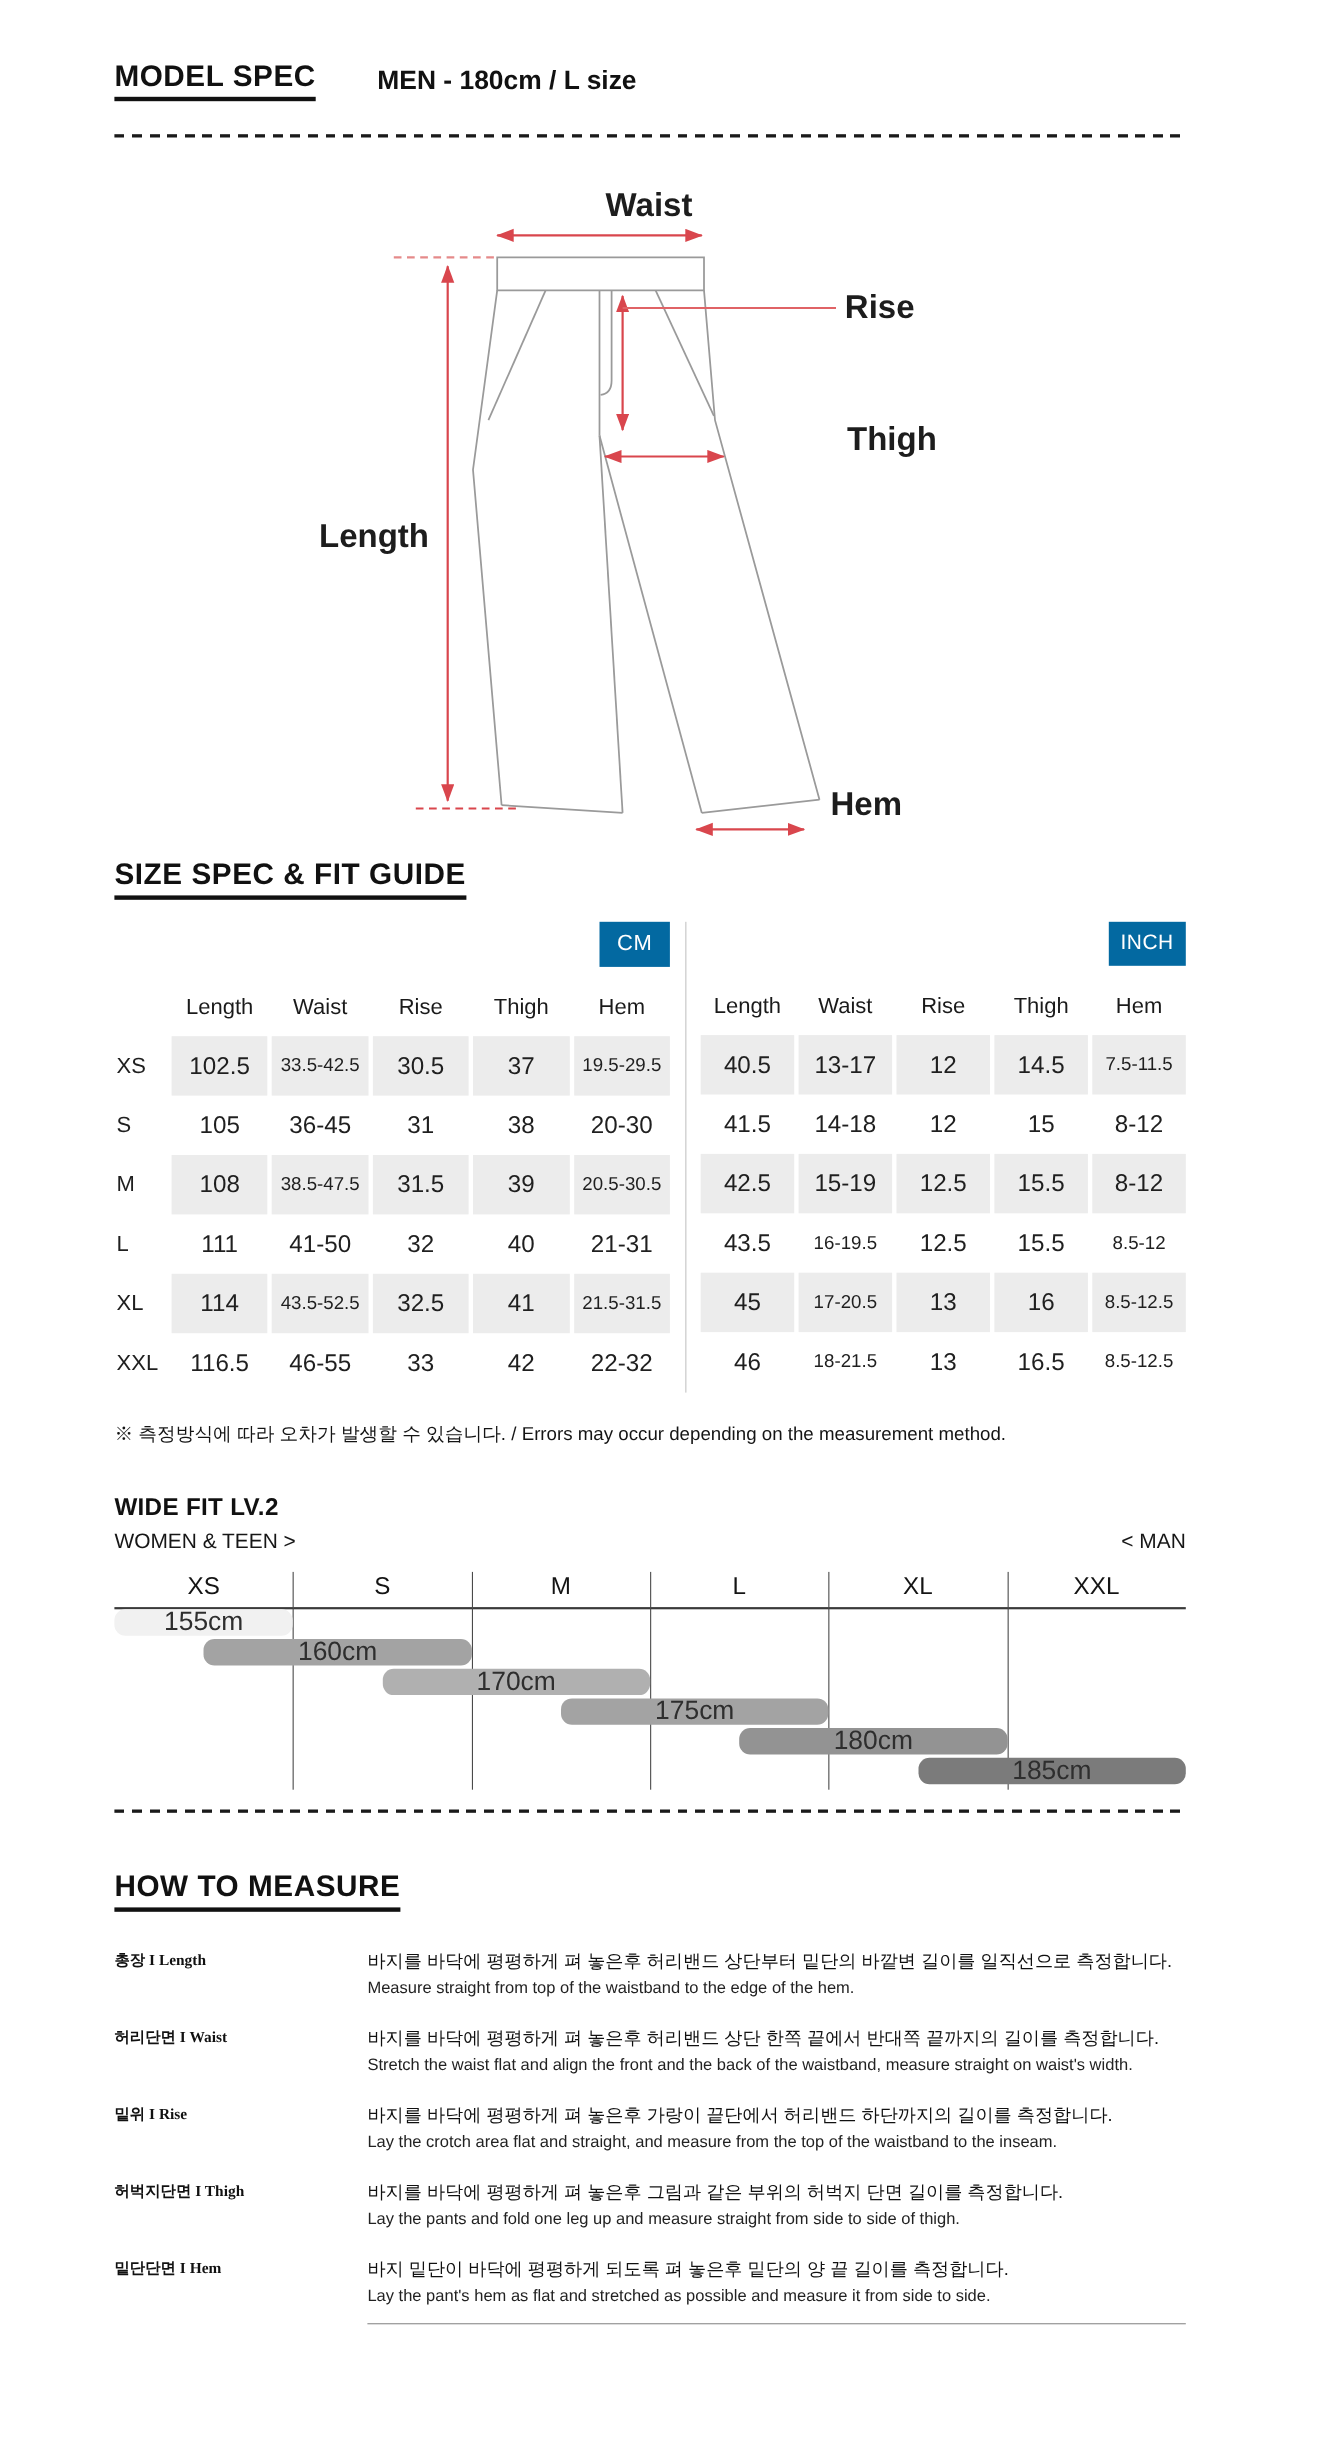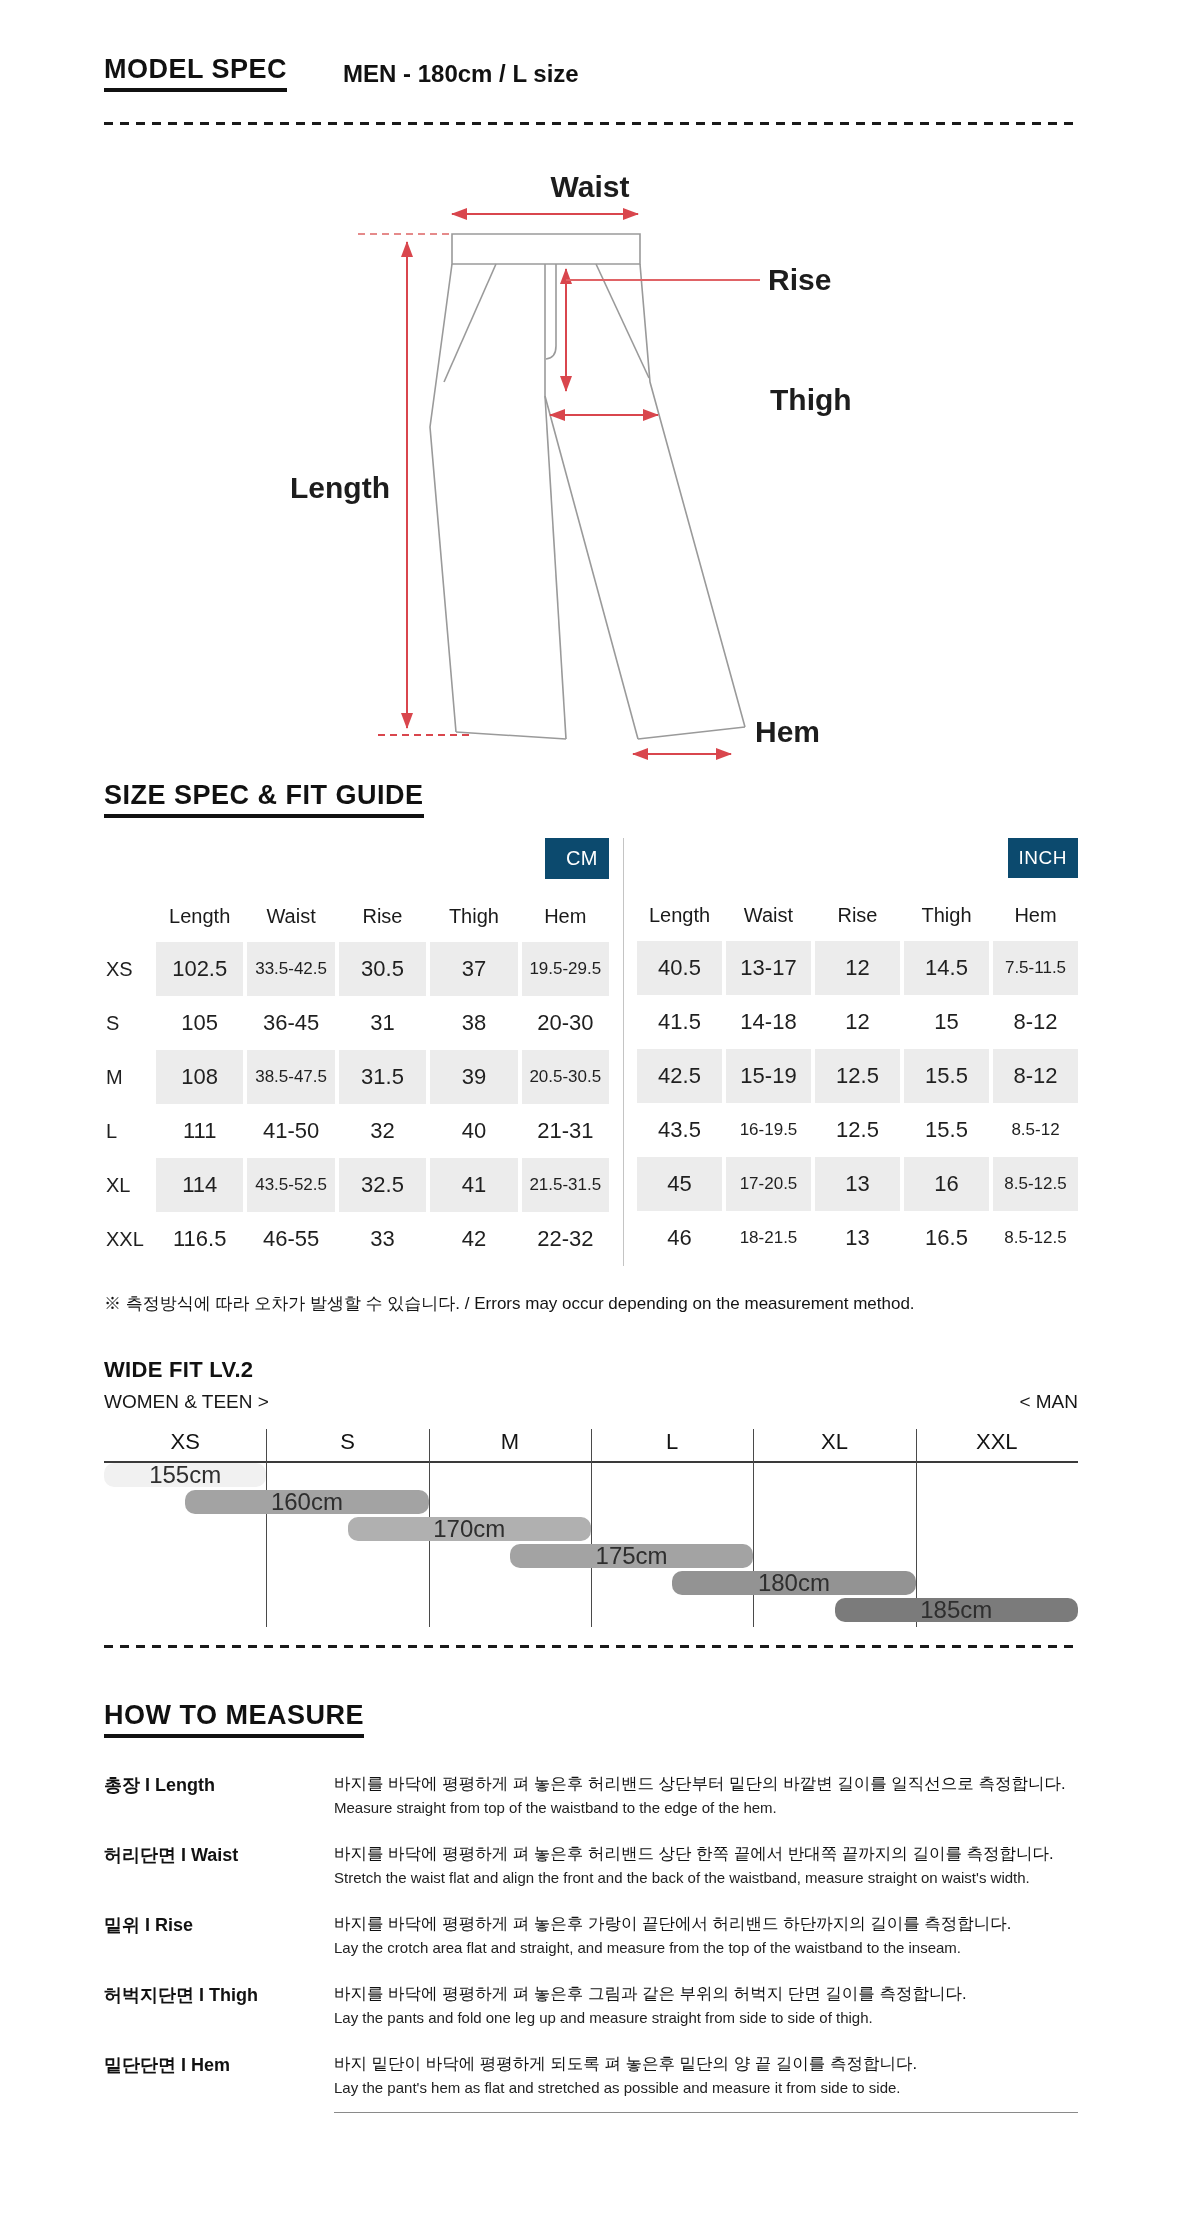--- a/index.html
+++ b/index.html
@@ -27,22 +27,22 @@
   .dlabel.thigh  { left:666px; top:258px; }
   .dlabel.length { left:156px; top:346px; width:130px; text-align:right; }
   .dlabel.hem    { left:651px; top:590px; }
 
   
   .tables { display:flex; margin-top:20px; }
   .tbl-block { display:flex; flex-direction:column; }
   .cm-block { width:505px; }
   .inch-block { margin-left:14px; border-left:1px solid #c4c4c4; padding-left:13px; flex:1; }
   .badge-row { display:flex; justify-content:flex-end; }
-  .unit-badge { background:#0c4a6e; color:#fff; font-size:20px; letter-spacing:.5px;
-    min-width:42px; text-align:right; padding:9px 11px; }
+  .unit-badge { background:#0369a1; color:#fff; font-size:20px; letter-spacing:.5px;
+    min-width:42px; text-align:center; padding:9px 11px; }
   .grid-cm   { display:grid; grid-template-columns:48px repeat(5,1fr); column-gap:4px; }
   .grid-inch { display:grid; grid-template-columns:repeat(5,1fr); column-gap:4px; }
   .thead { margin-top:18px; margin-bottom:12px; }
   .th { font-size:20px; color:#1a1a1a; text-align:center; padding:8px 0 2px; }
   .tbody { grid-auto-rows:54px; }
   .cell { display:flex; align-items:center; justify-content:center; font-size:22px; color:#1f1f1f; }
   .cell.small { font-size:17px; }
   .cell.shade { background:#ececec; }
   .cell.sizelab { justify-content:flex-start; font-size:20px; padding-left:2px; }
 
@@ -55,21 +55,21 @@
   .fc-labels { display:flex; height:32px; }
   .fc-labels span { width:16.6667%; text-align:center; font-size:22px; color:#141414; }
   .fc-topline { position:absolute; left:0; top:32px; width:100%; height:2px; background:#3a3a3a; }
   .fc-div { position:absolute; top:0; width:1px; height:198px; background:#4a4a4a; }
   .fc-bar { position:absolute; height:24px; display:flex; align-items:center; justify-content:center;
     font-size:24px; color:#2e2e2e;border-radius:10px; }
 
   
   .measure-rows { margin-top:34px; }
   .mrow { display:grid; grid-template-columns:230px 1fr; margin-bottom:26px; }
-  .mrow .mlabel { font-size:18px; font-weight:bold; padding-top:1px; }
+  .mrow .mlabel { font-size:14px; font-weight:bold; padding-top:1px;font-family:Liberation Serif, serif; }
   .mrow .mkr { font-size:16.5px; color:#101010; line-height:22px; }
   .mrow .men { font-size:15px; color:#222; margin-top:5px; }
   .mrow:last-child { margin-bottom:0; }
   .mrow:last-child .mdesc { border-bottom:1px solid #8a8a8a; padding-bottom:16px; }
 </style>
 </head>
 <body>
 
 <div class="page">
 

